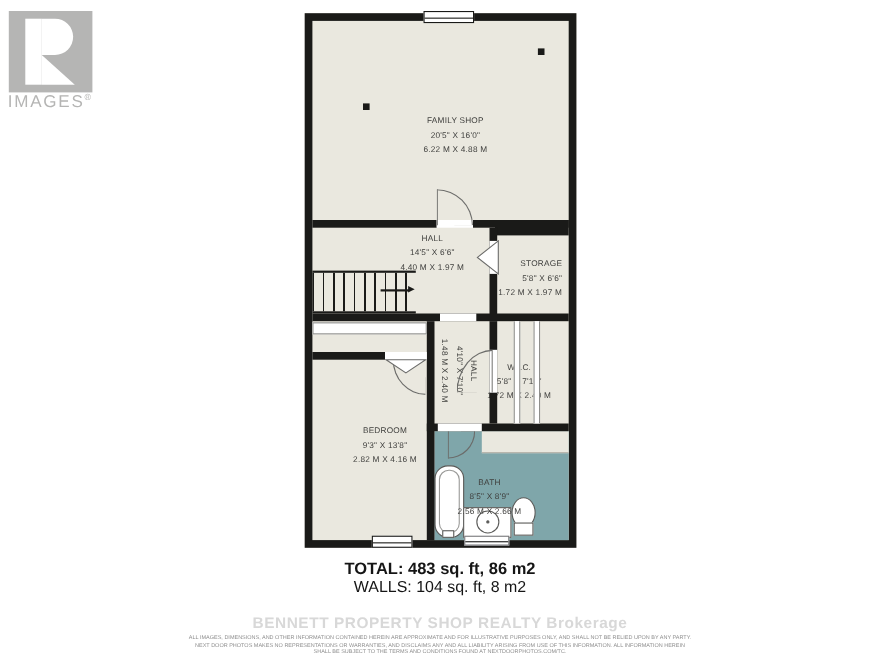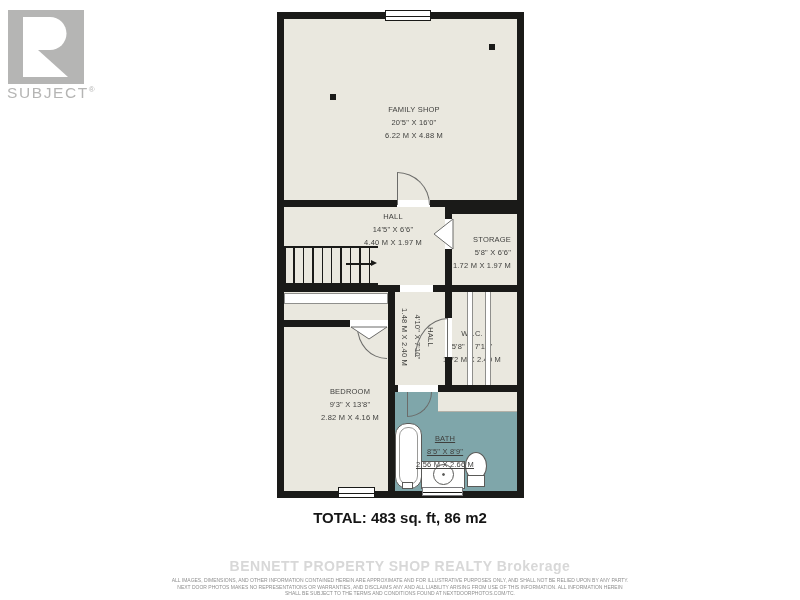--- a/index.html
+++ b/index.html
@@ -50,21 +50,21 @@
 <body>
 
 <div class="logo-box">
   <svg width="76" height="74" viewBox="0 0 76 74">
     <rect x="15" y="7" width="15" height="60" fill="#ffffff"></rect>
     <path d="M30 7 h12 a16.5 16.5 0 0 1 0 33 h-12 z" fill="#ffffff"></path>
     <path d="M30 40 L60 67 L30 67 Z" fill="#ffffff"></path>
   </svg>
 </div>
 <div class="logo-text">
-  <span>SUBJECT</span><sup>®</sup>
+  <span>IMAGES</span><sup>®</sup>
 </div>
 
 <div class="plan-outline"></div>
 
 <div class="bath-floor" style="left:395px;top:392px;width:122px;height:99px;"></div>
 <div class="notch" style="left:438px;top:392px;width:79px;height:20px;"></div>
 
 <div class="wall" style="left:284px;top:200px;width:113px;height:7px;"></div>
 <div class="wall" style="left:430px;top:200px;width:87px;height:7px;"></div>
 <div class="wall" style="left:450px;top:200px;width:67px;height:14px;"></div>
@@ -148,27 +148,28 @@
 <div class="room-label" style="left:412px;top:327px;width:120px;">
   <div class="rn">W.I.C.</div>
   <div class="rd">5'8" X 7'10"</div>
   <div class="rd">1.72 M X 2.40 M</div>
 </div>
 <div class="room-label" style="left:280px;top:385px;width:140px;">
   <div class="rn">BEDROOM</div>
   <div class="rd">9'3" X 13'8"</div>
   <div class="rd">2.82 M X 4.16 M</div>
 </div>
-<div class="room-label" style="left:385px;top:432px;width:120px;text-decoration:underline;">
+<div class="room-label" style="left:385px;top:432px;width:120px;">
   <div class="rn">BATH</div>
   <div class="rd">8'5" X 8'9"</div>
   <div class="rd">2.56 M X 2.66 M</div>
 </div>
 
 <div class="watermark">BENNETT PROPERTY SHOP REALTY Brokerage</div>
 <div class="summary">
   <div class="total">TOTAL: 483 sq. ft, 86 m2</div>
+  <div class="line">WALLS: 104 sq. ft, 8 m2</div>
 </div>
 <div class="disclaimer">
   <div>ALL IMAGES, DIMENSIONS, AND OTHER INFORMATION CONTAINED HEREIN ARE APPROXIMATE AND FOR ILLUSTRATIVE PURPOSES ONLY, AND SHALL NOT BE RELIED UPON BY ANY PARTY.</div>
   <div>NEXT DOOR PHOTOS MAKES NO REPRESENTATIONS OR WARRANTIES, AND DISCLAIMS ANY AND ALL LIABILITY ARISING FROM USE OF THIS INFORMATION. ALL INFORMATION HEREIN</div>
   <div>SHALL BE SUBJECT TO THE TERMS AND CONDITIONS FOUND AT NEXTDOORPHOTOS.COM/TC.</div>
 </div>
 
 </body></html>

